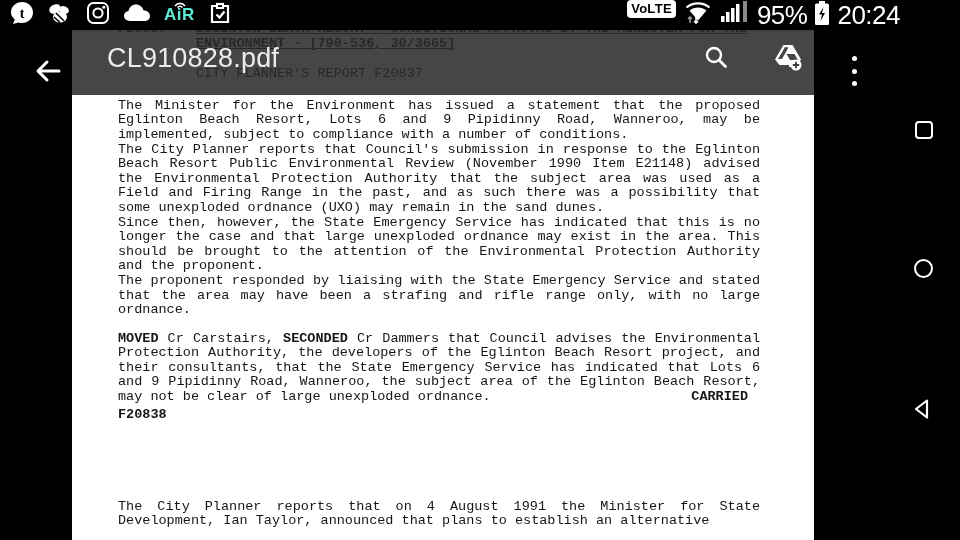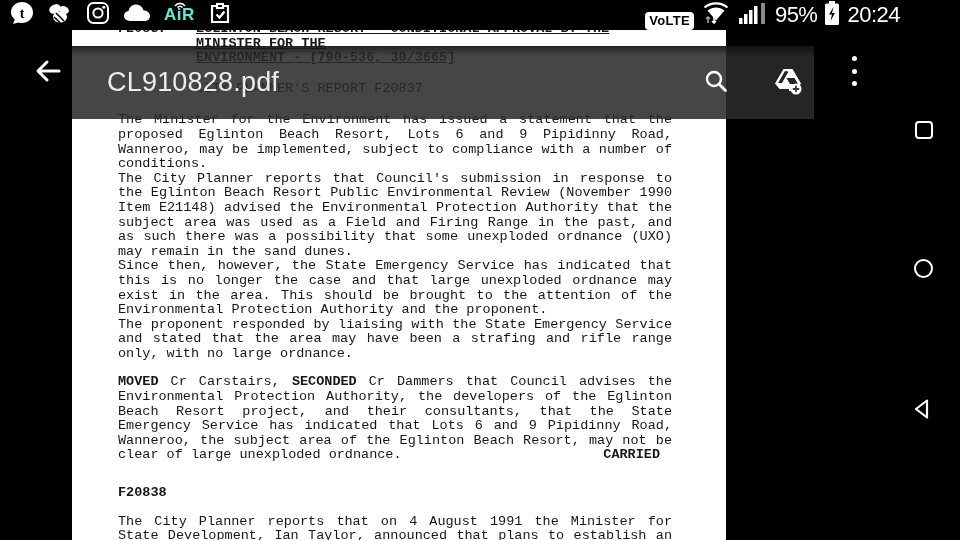--- a/index.html
+++ b/index.html
@@ -2,21 +2,21 @@
 <html><head>
 <meta charset="utf-8">
 <style>
   * { margin:0; padding:0; box-sizing:border-box; }
   html,body { width:960px; height:540px; background:#000; overflow:hidden; }
   body { font-family:"Liberation Sans", sans-serif; }
   .phone { position:relative; width:960px; height:540px; background:#000; overflow:hidden; }
 
   
   .pdf-page {
-    position:absolute; left:72px; top:30px; width:654px; height:510px;
+    position:absolute; left:72px; top:30px; width:742px; height:510px;
     background:#ffffff; z-index:1; overflow:hidden;
   }
   .page-content {
     position:relative; width:100%; height:100%;
     padding:0 54px 0 46px;
     font-family:"Liberation Mono","DejaVu Sans Mono",monospace;
     font-size:13.5px; line-height:14.6px; color:#161616;
   }
   .para { text-align:justify; }
   .doc-head { margin-top:-8px; }
@@ -24,27 +24,27 @@
   .head-num { flex:0 0 78px; font-weight:bold; }
   .head-title { font-weight:bold; text-decoration:underline; }
   .head-line1 .head-title { flex:1; display:flex; justify-content:space-between; }
   .head-line2 { margin-left:78px; }
   .report-line { margin-left:78px; margin-top:16px; }
   .p1 { margin-top:17px; }
   .p2,.p3,.p4 { }
   .p-motion { margin-top:14px; position:relative; }
   .p-motion b, .carried { font-weight:bold; }
   .carried { position:absolute; right:12px; bottom:0;margin-left:12px; }
-  .f20838-row { margin-top:23px; }
+  .f20838-row { margin-top:3px;flex-direction:column; }
   .report2 { margin-top:13px; }
   .p-last { margin-top:14px; }
 
   
   .toolbar {
-    position:absolute; left:72px; top:46px; width:742px; height:73px;
+    position:absolute; left:72px; top:22px; width:742px; height:73px;
     background:rgba(42,42,42,0.87); z-index:3;
     display:flex; align-items:center;
   }
   .toolbar::before {
     content:""; position:absolute; left:0; top:0; right:0; height:10px;
     background:linear-gradient(rgba(0,0,0,0.5), rgba(0,0,0,0)); pointer-events:none;
   }
   .toolbar-title {
     margin-left:35px; color:#ececec; font-size:27px; letter-spacing:0.2px;
     white-space:nowrap; overflow:hidden;
@@ -53,26 +53,26 @@
   .tb-icon { width:48px; height:48px; display:flex; align-items:center; justify-content:center; }
   .tb-icon.search { margin-right:24px; }
   .tb-icon.drive { margin-right:2px; }
 
   
   .status-bar {
     position:absolute; left:0; top:0; width:960px; height:30px; background:#000;
     z-index:5; display:flex; align-items:center; color:#fff;
   }
   .sb-left { display:flex; align-items:center; gap:13px; margin-left:10px; }
-  .sb-right { position:absolute; right:60px; top:0; height:30px; display:flex; align-items:flex-end; gap:7px; }
+  .sb-right { position:absolute; right:60px; top:0; height:30px; display:flex; align-items:flex-start; gap:7px; }
   .volte {
     background:#fff; color:#000; font-weight:bold; font-size:13px;
     border-radius:4px; padding:1px 4px 2px 4px; letter-spacing:0.3px;
   }
-  .sb-text { font-size:22px; font-weight:400; letter-spacing:-0.5px; line-height:30px; }
+  .sb-text { font-size:26px; font-weight:400; letter-spacing:-0.5px; line-height:30px; }
   .air-badge { font-size:17px; font-weight:bold; color:#5eead4; position:relative; letter-spacing:0.5px; }
   .air-badge svg { position:absolute; left:9px; top:-7px; }
 
   
   .overflow-menu { position:absolute; left:847px; top:56px; width:14px; height:30px; z-index:4;
     display:flex; flex-direction:column; align-items:center; justify-content:space-between; }
   .overflow-menu i { width:5px; height:5px; border-radius:50%; background:#fff; }
 
   .nav-recents { position:absolute; left:915px; top:121px; width:18px; height:18px;
     border:2px solid #fff; border-radius:4px; z-index:4; }

